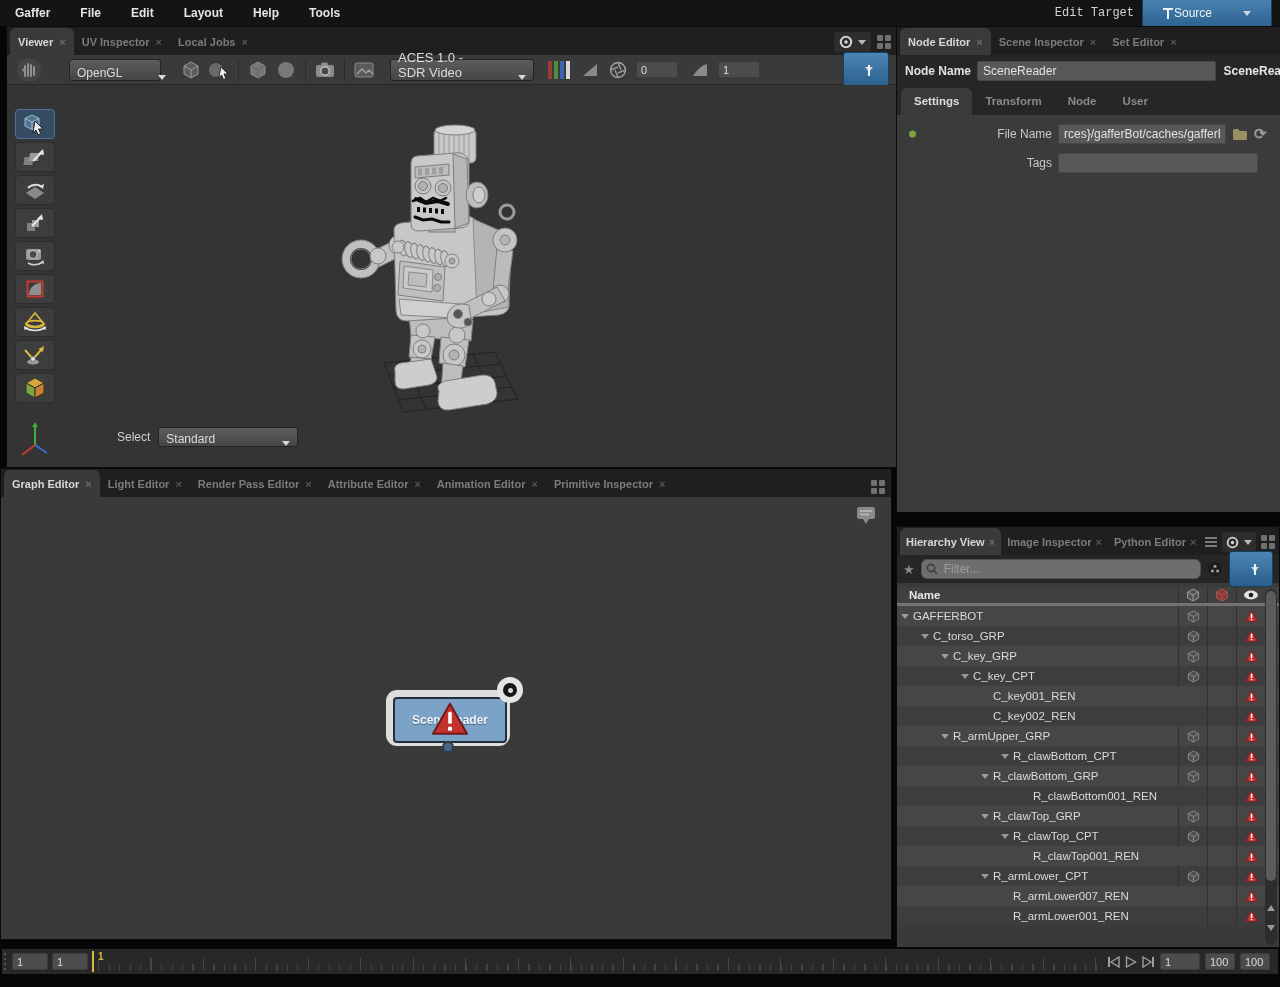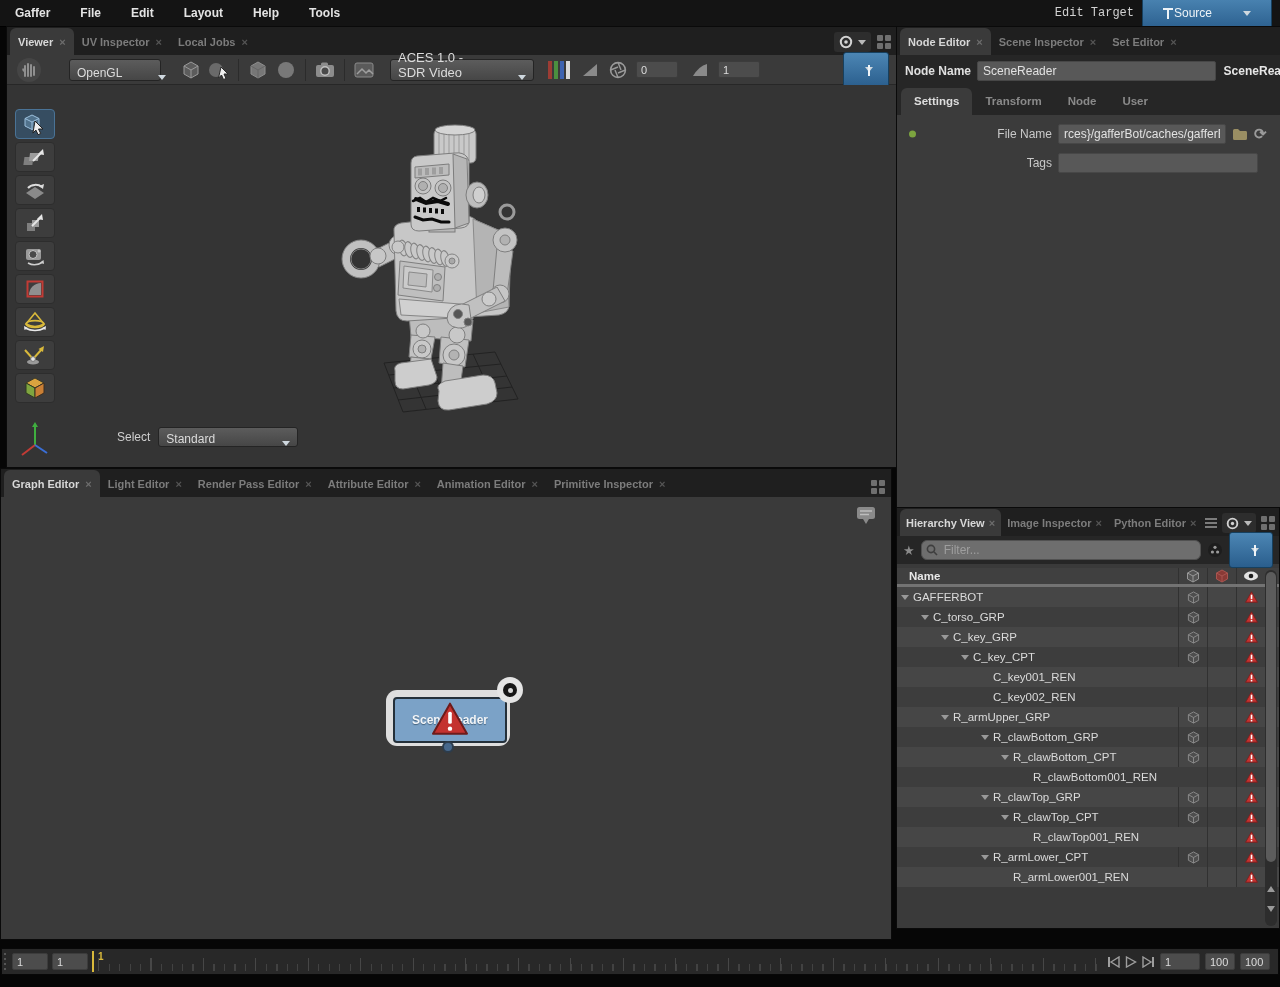--- a/index.html
+++ b/index.html
@@ -67,21 +67,21 @@
   #subtabs{position:absolute;left:0;top:60px;width:100%;height:28px;background:#262626;display:flex;align-items:flex-end;padding-left:4px;box-sizing:border-box;}
   .subtab{height:27px;line-height:27px;padding:0 13px;font-size:11.5px;font-weight:bold;color:#8a8a8a;border-radius:6px 6px 0 0;}
   .subtab.active{background:#3b3b3b;color:#dedede;}
   #ne-content{position:absolute;left:0;top:88px;right:0;bottom:0;background:#3b3b3b;}
   .field-row{display:flex;align-items:center;margin-top:9px;position:relative;}
   .field-row .flabel{width:155px;text-align:right;color:#c9c9c9;font-size:12px;padding-right:6px;flex:none;}
   .status-dot{position:absolute;left:12px;top:50%;transform:translateY(-50%);width:7px;height:7px;border-radius:50%;background:#7ca43f;}
   .refresh-ic{color:#9a9a9a;font-size:15px;font-weight:bold;}
   .refresh-ic::before{content:"⟳";}
   
-  #hier-panel{left:897px;top:508px;width:382px;height:420px;background:#3a3a3a;overflow:hidden;}
+  #hier-panel{left:897px;top:527px;width:382px;height:420px;background:#3a3a3a;overflow:hidden;}
   #filter-row{position:absolute;left:0;top:28px;width:100%;height:28px;background:#262626;display:flex;align-items:center;padding:0 6px;box-sizing:border-box;gap:6px;}
   .star-ic{color:#8a8a8a;font-size:13px;}
   .star-ic::before{content:"★";}
   #filter-wrap{flex:1;height:20px;background:#6e6e6e;border:1px solid #515151;border-radius:6px;display:flex;align-items:center;padding:0 4px;gap:4px;box-sizing:border-box;}
   #filter-wrap input{flex:1;background:transparent;border:none;outline:none;color:#e8e8e8;font-size:12px;font-family:"Liberation Sans",sans-serif;}
   #filter-wrap input::placeholder{color:#9e9e9e;}
   #hier-header{position:absolute;left:0;top:60px;width:100%;height:19px;background:#404040;border-bottom:3px solid #737373;display:flex;align-items:center;box-sizing:border-box;}
   #hier-header .hname{flex:1;color:#e8e8e8;font-size:11.5px;font-weight:bold;padding-left:12px;}
   .tcol{width:28px;flex:none;align-self:stretch;display:flex;align-items:center;justify-content:center;border-left:1px solid #313131;}
   .col-end-pad{width:14px;flex:none;align-self:stretch;}
@@ -852,166 +852,186 @@
             <path d="M7 0.8 L13.4 12.2 H0.6 Z" fill="#c4322f" stroke="#7d201e"></path>
             <rect x="6.2" y="4" width="1.7" height="4.6" fill="#fff"></rect>
             <rect x="6.2" y="9.6" width="1.7" height="1.7" fill="#fff"></rect>
           </svg>
         </span>
         <span class="col-end-pad"></span>
       </div>
 
 
       <div class="trow">
+        <span class="tind" style="width: 100px;"></span>
+        <span class="texp"></span>
+        <span class="tlabel">R_clawBottom_CPT</span>
+        <span class="tcol cubewrap">
+          <svg class="svgic" width="13" height="13" viewBox="0 0 14 14">
+            <path d="M7 1 L12.5 4 V10 L7 13 L1.5 10 V4 Z" fill="#4e4e4e" stroke="#8c8c8c"></path>
+            <path d="M1.5 4 L7 7 L12.5 4 M7 7 V13" stroke="#8c8c8c" fill="none"></path>
+          </svg>
+        </span>
+        <span class="tcol"></span>
+        <span class="tcol">
+          <svg class="svgic" width="13" height="12" viewBox="0 0 14 13">
+            <path d="M7 0.8 L13.4 12.2 H0.6 Z" fill="#c4322f" stroke="#7d201e"></path>
+            <rect x="6.2" y="4" width="1.7" height="4.6" fill="#fff"></rect>
+            <rect x="6.2" y="9.6" width="1.7" height="1.7" fill="#fff"></rect>
+          </svg>
+        </span>
+        <span class="col-end-pad"></span>
+      </div>
+
+      <div class="trow">
         <span class="tind" style="width: 80px;"></span>
         <span class="texp"></span>
         <span class="tlabel">R_clawBottom_GRP</span>
+        <span class="tcol cubewrap">
+          <svg class="svgic" width="13" height="13" viewBox="0 0 14 14">
+            <path d="M7 1 L12.5 4 V10 L7 13 L1.5 10 V4 Z" fill="#4e4e4e" stroke="#8c8c8c"></path>
+            <path d="M1.5 4 L7 7 L12.5 4 M7 7 V13" stroke="#8c8c8c" fill="none"></path>
+          </svg>
+        </span>
+        <span class="tcol"></span>
+        <span class="tcol">
+          <svg class="svgic" width="13" height="12" viewBox="0 0 14 13">
+            <path d="M7 0.8 L13.4 12.2 H0.6 Z" fill="#c4322f" stroke="#7d201e"></path>
+            <rect x="6.2" y="4" width="1.7" height="4.6" fill="#fff"></rect>
+            <rect x="6.2" y="9.6" width="1.7" height="1.7" fill="#fff"></rect>
+          </svg>
+        </span>
+        <span class="col-end-pad"></span>
+      </div>
+
+      <div class="trow leaf">
+        <span class="tind" style="width: 120px;"></span>
+        <span class="texp"></span>
+        <span class="tlabel">R_clawBottom001_REN</span>
+        <span class="tcol cubewrap">
+          <svg class="svgic" width="13" height="13" viewBox="0 0 14 14">
+            <path d="M7 1 L12.5 4 V10 L7 13 L1.5 10 V4 Z" fill="#4e4e4e" stroke="#8c8c8c"></path>
+            <path d="M1.5 4 L7 7 L12.5 4 M7 7 V13" stroke="#8c8c8c" fill="none"></path>
+          </svg>
+        </span>
+        <span class="tcol"></span>
+        <span class="tcol">
+          <svg class="svgic" width="13" height="12" viewBox="0 0 14 13">
+            <path d="M7 0.8 L13.4 12.2 H0.6 Z" fill="#c4322f" stroke="#7d201e"></path>
+            <rect x="6.2" y="4" width="1.7" height="4.6" fill="#fff"></rect>
+            <rect x="6.2" y="9.6" width="1.7" height="1.7" fill="#fff"></rect>
+          </svg>
+        </span>
+        <span class="col-end-pad"></span>
+      </div>
+
+      <div class="trow">
+        <span class="tind" style="width: 80px;"></span>
+        <span class="texp"></span>
+        <span class="tlabel">R_clawTop_GRP</span>
         <span class="tcol cubewrap">
           <svg class="svgic" width="13" height="13" viewBox="0 0 14 14">
             <path d="M7 1 L12.5 4 V10 L7 13 L1.5 10 V4 Z" fill="#4e4e4e" stroke="#8c8c8c"></path>
             <path d="M1.5 4 L7 7 L12.5 4 M7 7 V13" stroke="#8c8c8c" fill="none"></path>
           </svg>
         </span>
         <span class="tcol"></span>
         <span class="tcol">
           <svg class="svgic" width="13" height="12" viewBox="0 0 14 13">
             <path d="M7 0.8 L13.4 12.2 H0.6 Z" fill="#c4322f" stroke="#7d201e"></path>
             <rect x="6.2" y="4" width="1.7" height="4.6" fill="#fff"></rect>
             <rect x="6.2" y="9.6" width="1.7" height="1.7" fill="#fff"></rect>
           </svg>
         </span>
         <span class="col-end-pad"></span>
       </div>
 
       <div class="trow">
         <span class="tind" style="width: 100px;"></span>
         <span class="texp"></span>
-        <span class="tlabel">R_clawBottom_CPT</span>
+        <span class="tlabel">R_clawTop_CPT</span>
         <span class="tcol cubewrap">
           <svg class="svgic" width="13" height="13" viewBox="0 0 14 14">
             <path d="M7 1 L12.5 4 V10 L7 13 L1.5 10 V4 Z" fill="#4e4e4e" stroke="#8c8c8c"></path>
             <path d="M1.5 4 L7 7 L12.5 4 M7 7 V13" stroke="#8c8c8c" fill="none"></path>
           </svg>
         </span>
         <span class="tcol"></span>
         <span class="tcol">
           <svg class="svgic" width="13" height="12" viewBox="0 0 14 13">
             <path d="M7 0.8 L13.4 12.2 H0.6 Z" fill="#c4322f" stroke="#7d201e"></path>
             <rect x="6.2" y="4" width="1.7" height="4.6" fill="#fff"></rect>
             <rect x="6.2" y="9.6" width="1.7" height="1.7" fill="#fff"></rect>
           </svg>
         </span>
         <span class="col-end-pad"></span>
       </div>
 
       <div class="trow leaf">
         <span class="tind" style="width: 120px;"></span>
         <span class="texp"></span>
-        <span class="tlabel">R_clawBottom001_REN</span>
+        <span class="tlabel">R_clawTop001_REN</span>
         <span class="tcol cubewrap">
           <svg class="svgic" width="13" height="13" viewBox="0 0 14 14">
             <path d="M7 1 L12.5 4 V10 L7 13 L1.5 10 V4 Z" fill="#4e4e4e" stroke="#8c8c8c"></path>
             <path d="M1.5 4 L7 7 L12.5 4 M7 7 V13" stroke="#8c8c8c" fill="none"></path>
           </svg>
         </span>
         <span class="tcol"></span>
         <span class="tcol">
           <svg class="svgic" width="13" height="12" viewBox="0 0 14 13">
             <path d="M7 0.8 L13.4 12.2 H0.6 Z" fill="#c4322f" stroke="#7d201e"></path>
             <rect x="6.2" y="4" width="1.7" height="4.6" fill="#fff"></rect>
             <rect x="6.2" y="9.6" width="1.7" height="1.7" fill="#fff"></rect>
           </svg>
         </span>
         <span class="col-end-pad"></span>
       </div>
 
       <div class="trow">
         <span class="tind" style="width: 80px;"></span>
         <span class="texp"></span>
-        <span class="tlabel">R_clawTop_GRP</span>
-        <span class="tcol cubewrap">
-          <svg class="svgic" width="13" height="13" viewBox="0 0 14 14">
-            <path d="M7 1 L12.5 4 V10 L7 13 L1.5 10 V4 Z" fill="#4e4e4e" stroke="#8c8c8c"></path>
-            <path d="M1.5 4 L7 7 L12.5 4 M7 7 V13" stroke="#8c8c8c" fill="none"></path>
-          </svg>
-        </span>
-        <span class="tcol"></span>
-        <span class="tcol">
-          <svg class="svgic" width="13" height="12" viewBox="0 0 14 13">
-            <path d="M7 0.8 L13.4 12.2 H0.6 Z" fill="#c4322f" stroke="#7d201e"></path>
-            <rect x="6.2" y="4" width="1.7" height="4.6" fill="#fff"></rect>
-            <rect x="6.2" y="9.6" width="1.7" height="1.7" fill="#fff"></rect>
-          </svg>
-        </span>
-        <span class="col-end-pad"></span>
-      </div>
-
-      <div class="trow">
+        <span class="tlabel">R_armLower_CPT</span>
+        <span class="tcol cubewrap">
+          <svg class="svgic" width="13" height="13" viewBox="0 0 14 14">
+            <path d="M7 1 L12.5 4 V10 L7 13 L1.5 10 V4 Z" fill="#4e4e4e" stroke="#8c8c8c"></path>
+            <path d="M1.5 4 L7 7 L12.5 4 M7 7 V13" stroke="#8c8c8c" fill="none"></path>
+          </svg>
+        </span>
+        <span class="tcol"></span>
+        <span class="tcol">
+          <svg class="svgic" width="13" height="12" viewBox="0 0 14 13">
+            <path d="M7 0.8 L13.4 12.2 H0.6 Z" fill="#c4322f" stroke="#7d201e"></path>
+            <rect x="6.2" y="4" width="1.7" height="4.6" fill="#fff"></rect>
+            <rect x="6.2" y="9.6" width="1.7" height="1.7" fill="#fff"></rect>
+          </svg>
+        </span>
+        <span class="col-end-pad"></span>
+      </div>
+
+      <div class="trow leaf">
         <span class="tind" style="width: 100px;"></span>
         <span class="texp"></span>
-        <span class="tlabel">R_clawTop_CPT</span>
-        <span class="tcol cubewrap">
-          <svg class="svgic" width="13" height="13" viewBox="0 0 14 14">
-            <path d="M7 1 L12.5 4 V10 L7 13 L1.5 10 V4 Z" fill="#4e4e4e" stroke="#8c8c8c"></path>
-            <path d="M1.5 4 L7 7 L12.5 4 M7 7 V13" stroke="#8c8c8c" fill="none"></path>
-          </svg>
-        </span>
-        <span class="tcol"></span>
-        <span class="tcol">
-          <svg class="svgic" width="13" height="12" viewBox="0 0 14 13">
-            <path d="M7 0.8 L13.4 12.2 H0.6 Z" fill="#c4322f" stroke="#7d201e"></path>
-            <rect x="6.2" y="4" width="1.7" height="4.6" fill="#fff"></rect>
-            <rect x="6.2" y="9.6" width="1.7" height="1.7" fill="#fff"></rect>
-          </svg>
-        </span>
-        <span class="col-end-pad"></span>
-      </div>
-
-      <div class="trow leaf">
-        <span class="tind" style="width: 120px;"></span>
-        <span class="texp"></span>
-        <span class="tlabel">R_clawTop001_REN</span>
-        <span class="tcol cubewrap">
-          <svg class="svgic" width="13" height="13" viewBox="0 0 14 14">
-            <path d="M7 1 L12.5 4 V10 L7 13 L1.5 10 V4 Z" fill="#4e4e4e" stroke="#8c8c8c"></path>
-            <path d="M1.5 4 L7 7 L12.5 4 M7 7 V13" stroke="#8c8c8c" fill="none"></path>
-          </svg>
-        </span>
-        <span class="tcol"></span>
-        <span class="tcol">
-          <svg class="svgic" width="13" height="12" viewBox="0 0 14 13">
-            <path d="M7 0.8 L13.4 12.2 H0.6 Z" fill="#c4322f" stroke="#7d201e"></path>
-            <rect x="6.2" y="4" width="1.7" height="4.6" fill="#fff"></rect>
-            <rect x="6.2" y="9.6" width="1.7" height="1.7" fill="#fff"></rect>
-          </svg>
-        </span>
-        <span class="col-end-pad"></span>
-      </div>
-
-      <div class="trow">
-        <span class="tind" style="width: 80px;"></span>
-        <span class="texp"></span>
-        <span class="tlabel">R_armLower_CPT</span>
-        <span class="tcol cubewrap">
-          <svg class="svgic" width="13" height="13" viewBox="0 0 14 14">
-            <path d="M7 1 L12.5 4 V10 L7 13 L1.5 10 V4 Z" fill="#4e4e4e" stroke="#8c8c8c"></path>
-            <path d="M1.5 4 L7 7 L12.5 4 M7 7 V13" stroke="#8c8c8c" fill="none"></path>
-          </svg>
-        </span>
-        <span class="tcol"></span>
-        <span class="tcol">
-          <svg class="svgic" width="13" height="12" viewBox="0 0 14 13">
-            <path d="M7 0.8 L13.4 12.2 H0.6 Z" fill="#c4322f" stroke="#7d201e"></path>
-            <rect x="6.2" y="4" width="1.7" height="4.6" fill="#fff"></rect>
-            <rect x="6.2" y="9.6" width="1.7" height="1.7" fill="#fff"></rect>
-          </svg>
-        </span>
-        <span class="col-end-pad"></span>
-      </div>
-
+        <span class="tlabel">R_armLower007_REN</span>
+        <span class="tcol cubewrap">
+          <svg class="svgic" width="13" height="13" viewBox="0 0 14 14">
+            <path d="M7 1 L12.5 4 V10 L7 13 L1.5 10 V4 Z" fill="#4e4e4e" stroke="#8c8c8c"></path>
+            <path d="M1.5 4 L7 7 L12.5 4 M7 7 V13" stroke="#8c8c8c" fill="none"></path>
+          </svg>
+        </span>
+        <span class="tcol"></span>
+        <span class="tcol">
+          <svg class="svgic" width="13" height="12" viewBox="0 0 14 13">
+            <path d="M7 0.8 L13.4 12.2 H0.6 Z" fill="#c4322f" stroke="#7d201e"></path>
+            <rect x="6.2" y="4" width="1.7" height="4.6" fill="#fff"></rect>
+            <rect x="6.2" y="9.6" width="1.7" height="1.7" fill="#fff"></rect>
+          </svg>
+        </span>
+        <span class="col-end-pad"></span>
+      </div>
 
       <div class="trow leaf">
         <span class="tind" style="width: 100px;"></span>
         <span class="texp"></span>
         <span class="tlabel">R_armLower001_REN</span>
         <span class="tcol cubewrap">
           <svg class="svgic" width="13" height="13" viewBox="0 0 14 14">
             <path d="M7 1 L12.5 4 V10 L7 13 L1.5 10 V4 Z" fill="#4e4e4e" stroke="#8c8c8c"></path>
             <path d="M1.5 4 L7 7 L12.5 4 M7 7 V13" stroke="#8c8c8c" fill="none"></path>
           </svg>

